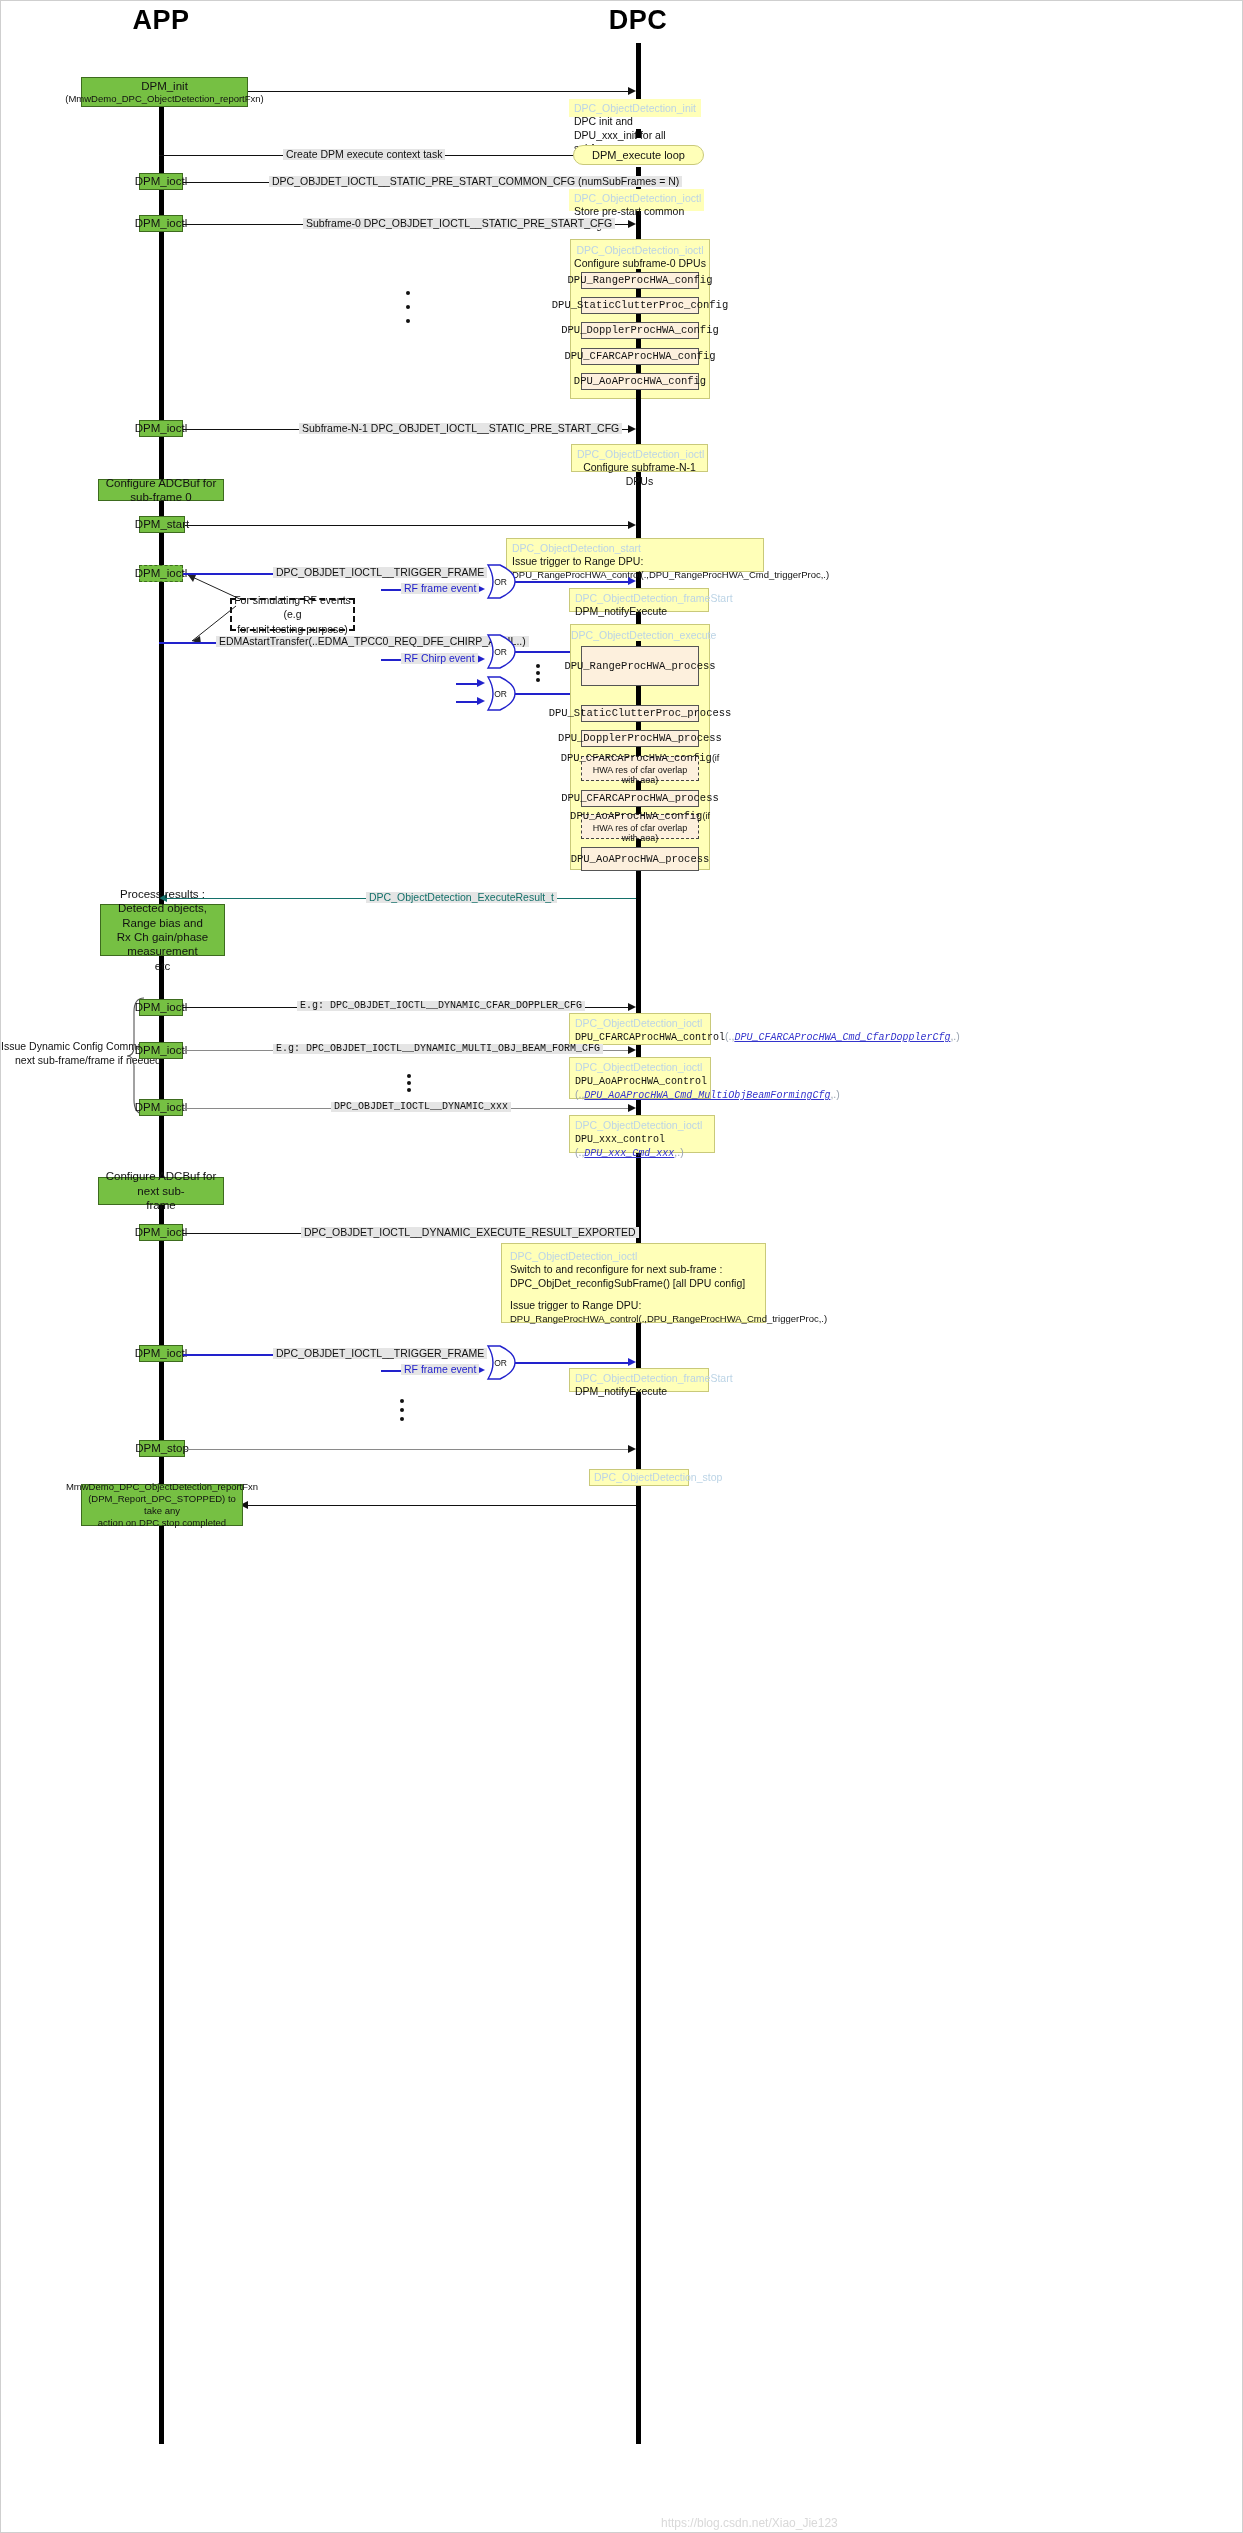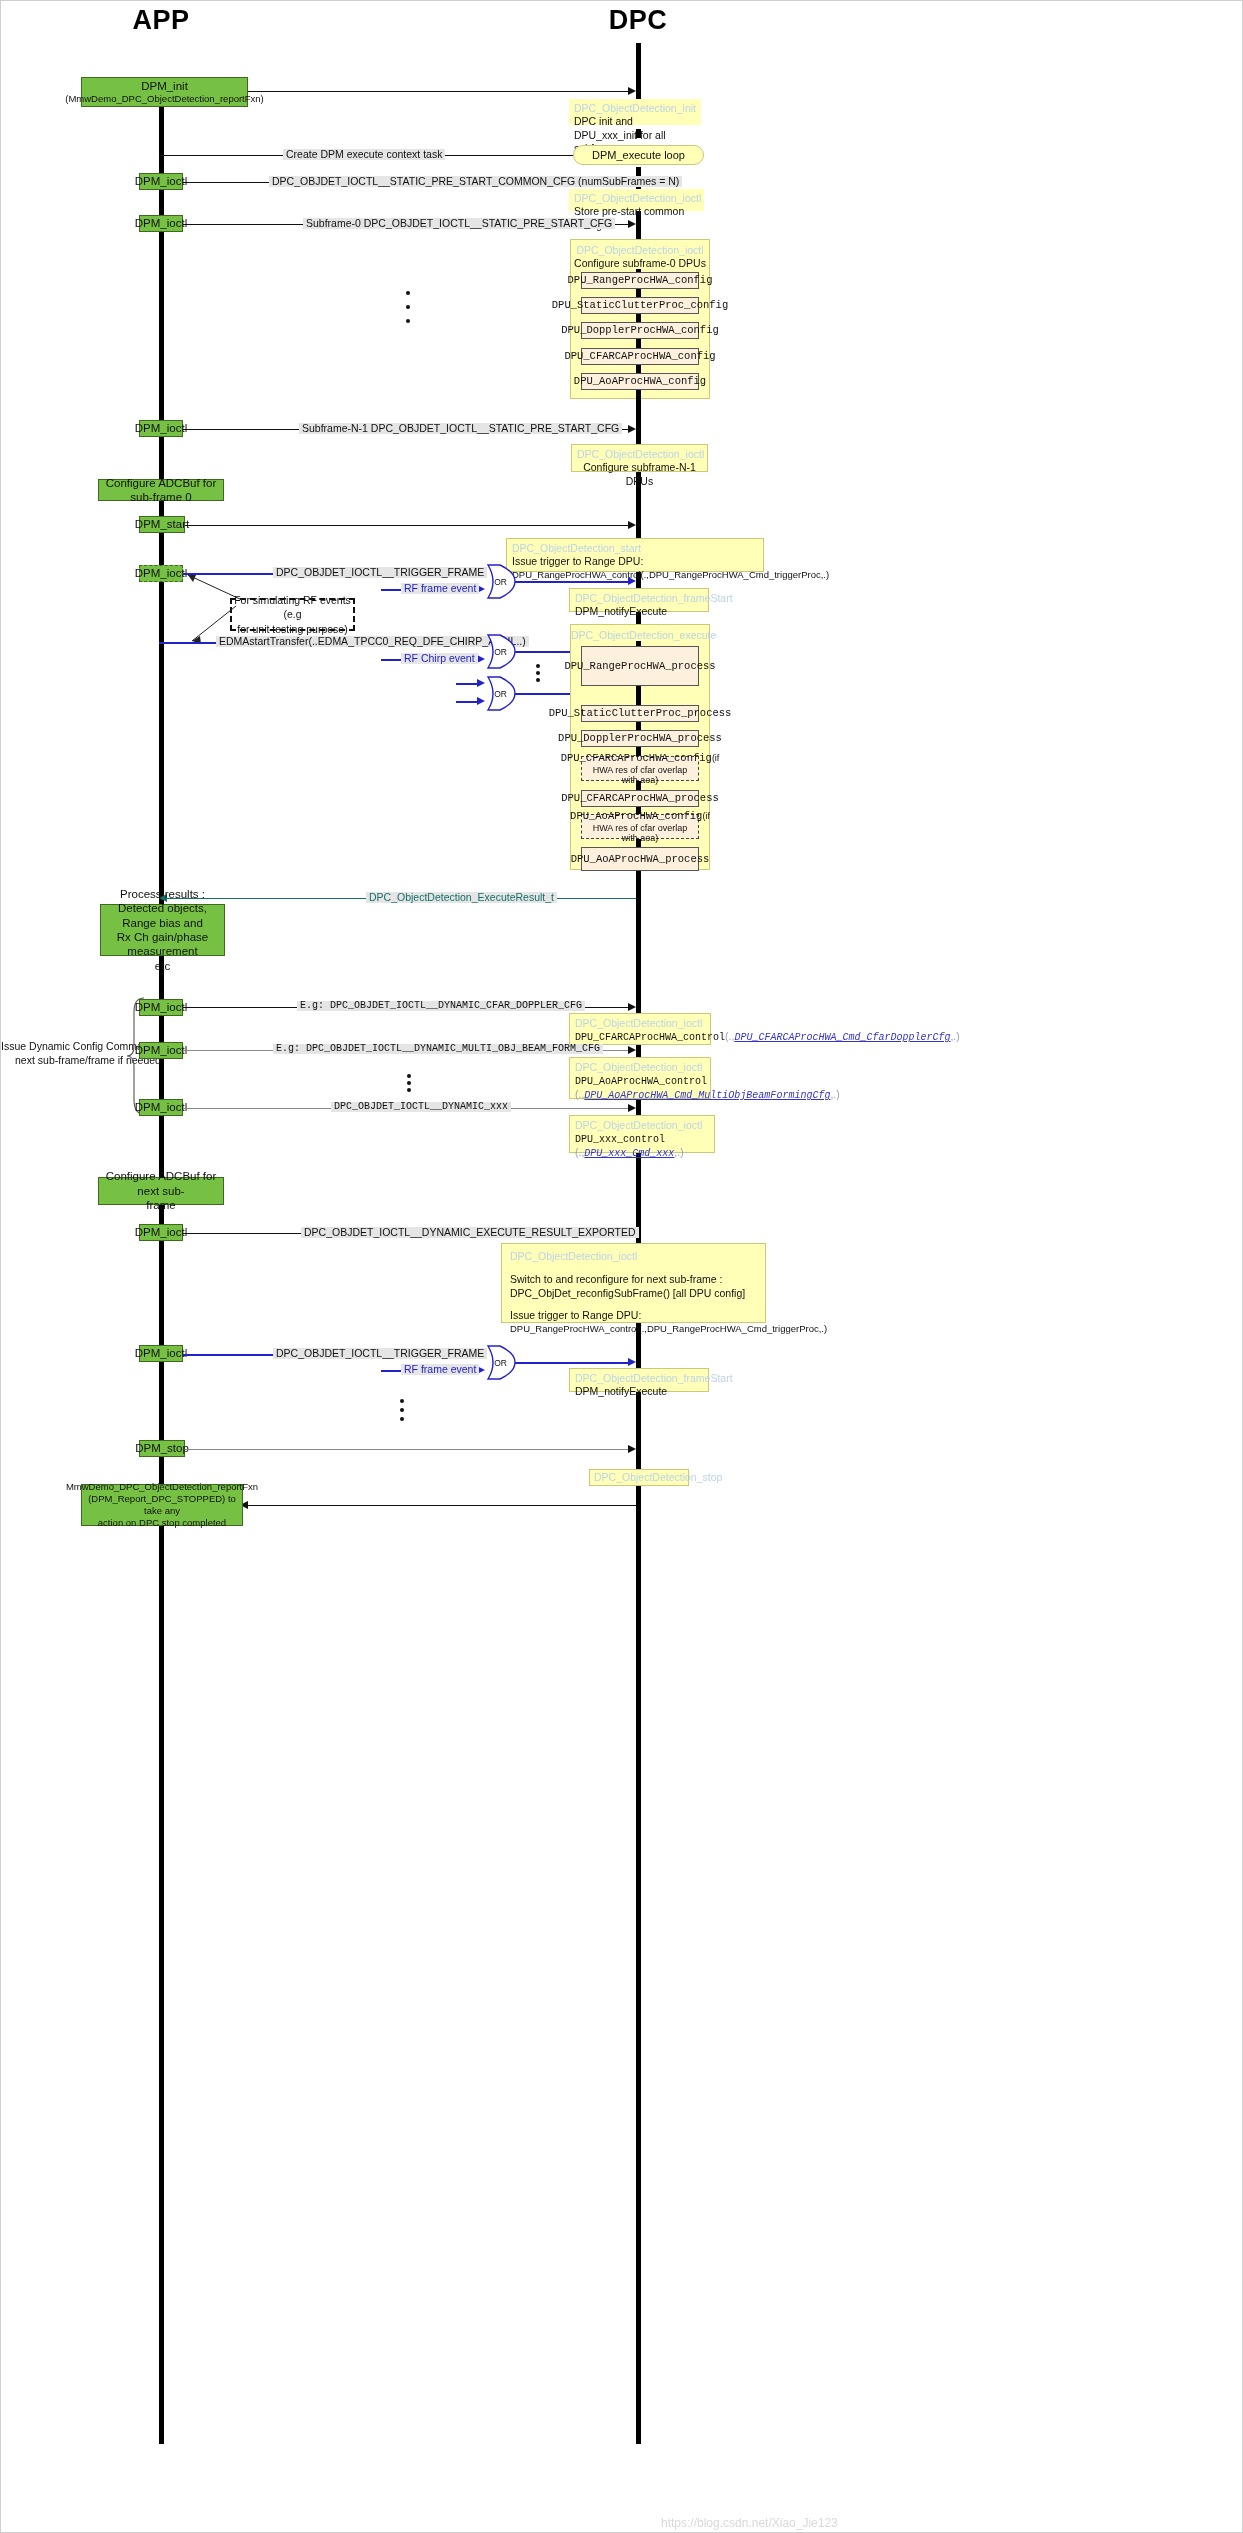--- a/index.html
+++ b/index.html
@@ -89,21 +89,21 @@
   <div class="lifeline-dashed" style="left:635px;top:128px;height:24px;"></div>
   <div class="lifeline" style="left:635px;top:166px;height:2277px;"></div>
 
   <div class="gbox" style="left:80px;top:76px;width:167px;height:30px;flex-direction:column;">
     <span>DPM_init</span>
     <span style="font-size:9.5px;">(MmwDemo_DPC_ObjectDetection_reportFxn)</span>
   </div>
   <div class="hline" style="left:247px;top:90px;width:382px;"></div>
   <div class="arrowR" style="left:627px;top:86px;"></div>
 
-  <div class="ybox noborder" style="left:568px;top:98px;width:132px;height:26px;">
+  <div class="ybox noborder" style="left:568px;top:98px;width:132px;height:18px;">
     <div class="hdr">DPC_ObjectDetection_init</div>
     <div class="body">DPC init and DPU_xxx_init for all</div>
     <div class="body">subframes</div>
   </div>
 
   <div class="hline" style="left:158px;top:154px;width:471px;"></div>
   <div class="arrowR" style="left:627px;top:150px;"></div>
   <div class="lbl" style="left:282px;top:148px;">Create DPM execute context task</div>
 
   <div class="ybox-round" style="left:572px;top:144px;width:131px;height:20px;">
@@ -361,21 +361,21 @@
 
   <div class="gbox" style="left:138px;top:1223px;width:44px;height:17px;">
     <span>DPM_ioctl</span>
   </div>
   <div class="hline" style="left:182px;top:1232px;width:447px;"></div>
   <div class="arrowR" style="left:627px;top:1228px;"></div>
   <div class="lbl" style="left:300px;top:1226px;">DPC_OBJDET_IOCTL__DYNAMIC_EXECUTE_RESULT_EXPORTED</div>
 
   <div class="ybox" style="left:500px;top:1242px;width:265px;height:80px;padding:6px 8px;">
     <div class="hdr">DPC_ObjectDetection_ioctl</div>
-    <div class="body" style="margin-top:10px;">Switch to and reconfigure for next sub-frame :</div>
+    <div class="body" style="">Switch to and reconfigure for next sub-frame :</div>
     <div class="body">DPC_ObjDet_reconfigSubFrame() [all DPU config]</div>
     <div class="body" style="height:9px;"></div>
     <div class="body">Issue trigger to Range DPU:</div>
     <div class="body" style="font-size:9.5px;">DPU_RangeProcHWA_control(.,DPU_RangeProcHWA_Cmd_triggerProc,.)</div>
   </div>
 
   <div class="gbox" style="left:138px;top:1344px;width:44px;height:17px;">
     <span>DPM_ioctl</span>
   </div>
   <div class="hline blue" style="left:182px;top:1353px;width:296px;"></div>

